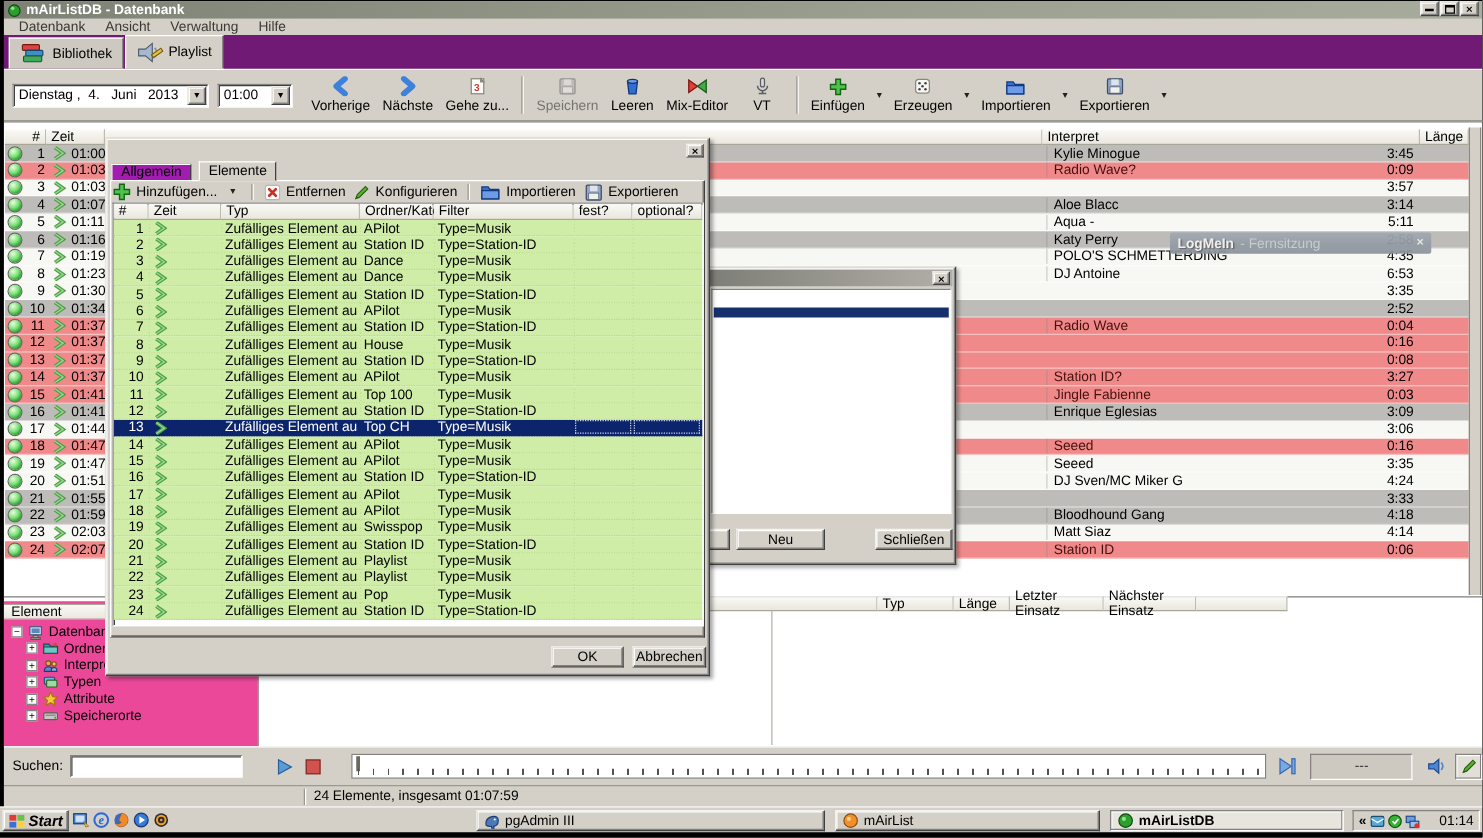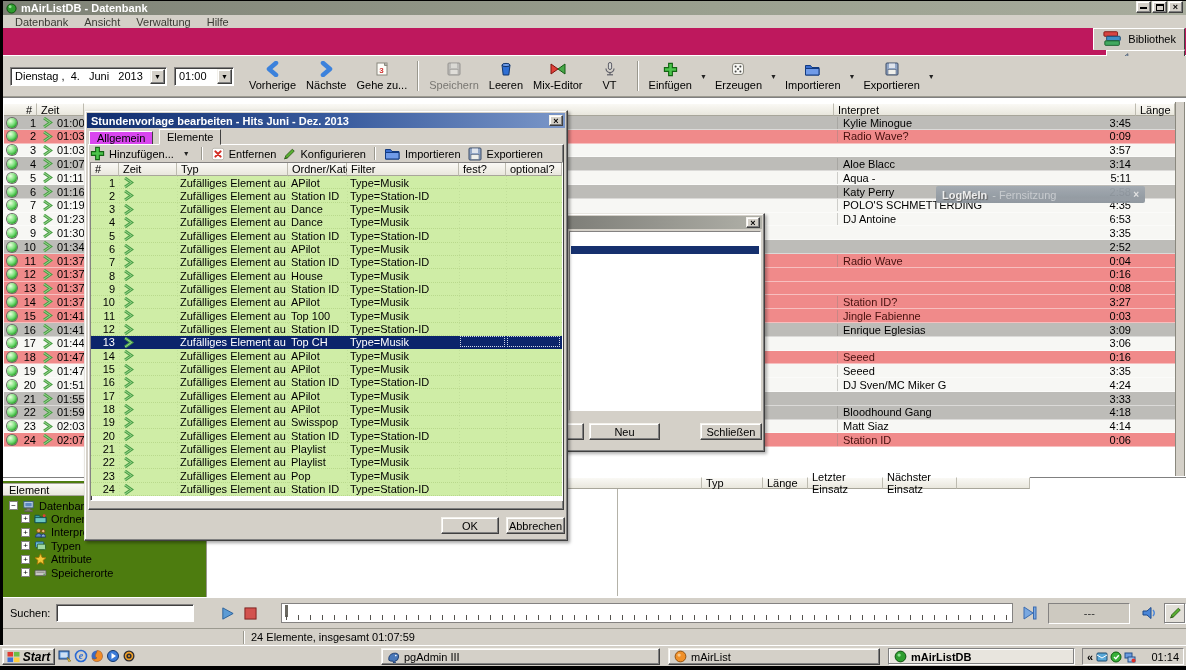--- a/index.html
+++ b/index.html
@@ -18,21 +18,21 @@
               background:linear-gradient(90deg,#7e8276,#9aa08f 60%,#a8ac9d);
               color:#fff; font-weight:bold; display:flex; align-items:center; padding-left:3px; gap:4px; }
   .wbtns { position:absolute; right:3px; top:1px; display:flex; gap:1px; }
   .wbtn { width:15px; height:12px; font-size:9px; font-weight:bold; color:#000; }
   .glyph-min { display:block; width:7px; height:7px; border-bottom:2px solid #000; margin-top:-3px; }
   .glyph-max { display:block; width:8px; height:7px; border:1px solid #000; border-top:2px solid #000; }
 
   .menubar { left:3px; top:15px; width:1183px; height:13px; background:#d4d0c8; display:flex; align-items:center; padding-left:4px; }
   .menu-item { padding:0 8px; color:#3a3a34; }
 
-  .tabbar { left:3px; top:28px; width:1183px; height:28px; background:#be185d; border-bottom:1px solid #fff; display:flex; align-items:flex-end; padding-left:4px;flex-direction:column; }
+  .tabbar { left:3px; top:28px; width:1183px; height:28px; background:#701a75; border-bottom:1px solid #fff; display:flex; align-items:flex-end; padding-left:4px; }
   .tab { height:25px; display:flex; align-items:center; gap:4px; padding:0 8px;
          border:1px solid; border-color:#fff #404040 transparent #fff; background:#cdc9c0; margin-right:1px; }
   .tab.active { height:27px; background:#d4d0c8; border-color:#fff #404040 #d4d0c8 #fff; }
   .ic { display:inline-flex; align-items:center; justify-content:center; }
   .ic svg { display:block; }
 
   .toolbar { left:3px; top:56px; width:1183px; height:41px; background:#d4d0c8; border-bottom:1px solid #9c9a90; display:flex; align-items:center; }
   .combo { height:19px; background:#fff; border:1px solid; border-color:#848281 #fff #fff #848281;
            box-shadow:inset 1px 1px 0 #404040; display:flex; align-items:center; }
   .combo-text { flex:1; padding:0 4px; white-space:pre; }
@@ -56,21 +56,21 @@
   .chev { position:absolute; left:37px; top:1px; }
   .pzeit { position:absolute; left:53px; top:0.5px; }
   .pinterp { position:absolute; left:833px; top:0.5px; width:295px; overflow:hidden; white-space:nowrap; border-left:1px solid rgba(130,130,124,.35); padding-left:5px; }
   .t-red .pinterp { color:#46100e; }
   .plen { position:absolute; right:44px; top:0.5px; width:40px; text-align:right; }
   .vscroll { left:1175px; top:102px; width:10px; height:374px; background:#d4d0c8; border-left:1px solid #8a887e; border-right:1px solid #8a887e; }
 
   
   .browser { left:3px; top:477px; width:1183px; height:120px; background:#fff; border-top:1px solid #808080; }
   .vline617 { left:617px; top:489px; width:1px; height:107px; background:#b4b2a8; }
-  .elpanel { left:3px; top:481px; width:204px; height:116px; background:#4d7c0f; border-right:1px solid #9a988e; }
+  .elpanel { left:3px; top:481px; width:204px; height:116px; background:#ec4899; border-right:1px solid #9a988e; }
   .elhead { position:absolute; left:0; top:2px; width:203px; height:13px; background:linear-gradient(#faf9f5,#e9e7dd);
             border:1px solid #a8a69a; border-left:none; padding:0 6px; display:flex; align-items:center; }
   .trow { position:absolute; height:13px; display:flex; align-items:center; gap:4px; white-space:nowrap; }
   .plusbox { width:9px; height:9px; border:1px solid #848281; background:#fff; font-size:8px; line-height:7px; text-align:center; display:inline-block; }
 
   
   .searchbar { left:3px; top:597px; width:1183px; height:31px; background:#d4d0c8; border-top:1px solid #fff; display:flex; align-items:center; }
   .txt { width:138px; height:18px; background:#fff; border:1px solid; border-color:#848281 #fff #fff #848281; box-shadow:inset 1px 1px 0 #404040; font:11px "Liberation Sans",sans-serif; padding:0 3px; }
   .slider { position:relative; width:748px; height:20px; background:#fff; border:1px solid #848281; }
   .ticks { position:absolute; left:4px; right:2px; bottom:2px; height:5px;
@@ -90,21 +90,21 @@
 
   
   .dlg { left:84px; top:110px; width:484px; height:431px; background:#d4d0c8;
          border:1px solid; border-color:#e8e6e0 #404040 #404040 #e8e6e0;
          box-shadow:inset -1px -1px 0 #808080, inset 1px 1px 0 #fff, 2px 2px 3px rgba(0,0,0,.35); z-index:10; }
   .dtitle { position:absolute; left:2px; top:2px; width:478px; height:15px;
             background:linear-gradient(90deg,#102d6e,#3c5ea0 55%,#7a96c8);
             color:#fff; font-weight:bold; display:flex; align-items:center; padding:0 4px; }
   .dx { position:absolute; right:2px; top:2px; width:14px; height:11px; font-size:9px; font-weight:bold; }
   .dtab { position:absolute; height:14px; padding:0 7px; display:flex; align-items:center;
-          background:#d946ef; border:1px solid; border-color:#fff #404040 transparent #fff; }
+          background:#a21caf; border:1px solid; border-color:#fff #404040 transparent #fff; }
   .dtab.active { background:#d4d0c8; height:16px; z-index:2; }
   .dpage { position:absolute; left:3px; top:33px; width:476px; height:366px;
            border:1px solid; border-color:#fff #404040 #404040 #fff; box-shadow:inset -1px -1px 0 #808080; background:#d4d0c8; }
   .dtoolbar { position:absolute; left:5px; top:35px; width:470px; height:15px; display:flex; align-items:center; gap:6px; }
   .dtb-item { display:flex; align-items:center; gap:4px; height:15px; }
   .dtsep { width:2px; height:13px; border-left:1px solid #9a988e; border-right:1px solid #fff; margin:0 2px; }
   .dtable { position:absolute; left:5px; top:51px; width:473px; height:339px; background:#fff;
             border:1px solid; border-color:#848281 #fff #fff #848281; box-shadow:inset 1px 1px 0 #404040; overflow:hidden; }
   .dhc { position:absolute; top:0; height:13px; background:linear-gradient(#faf9f5,#e9e7dd);
          border-right:1px solid #bdbbb0; border-bottom:1px solid #a8a69a; padding:0 4px; display:flex; align-items:center; }
@@ -721,23 +721,20 @@
     <span class="btn dx" style="right:4px; top:3px; position:absolute;">×</span>
     <div class="d2list">
       <div class="d2sel"></div>
     </div>
     <button class="btn dbtn" style="left:-45px; top:209px; width:63px;"></button>
     <button class="btn dbtn" style="left:23px; top:209px; width:71px;">Neu</button>
     <button class="btn dbtn" style="left:134px; top:209px; width:62px;">Schließen</button>
   </div>
 
   <div class="abs dlg">
-    <div class="dtitle">
-      <span>Stundenvorlage bearbeiten - Hits Juni - Dez. 2013</span>
-    </div>
     <span class="btn dx" style="right:4px; top:4px; position:absolute;">×</span>
     <div id="dlg-tabs">
         <div class="dtab" style="left: 4px; top: 20px;">Allgemein</div>
         <div class="dtab active" style="left: 74px; top: 18px;">Elemente</div>
       </div>
     <div class="dpage"></div>
     <div class="dtoolbar" id="dlg-toolbar">
         <div class="dtb-item">
           <span class="ic">
             <svg width="15" height="15" viewBox="0 0 16 16">

